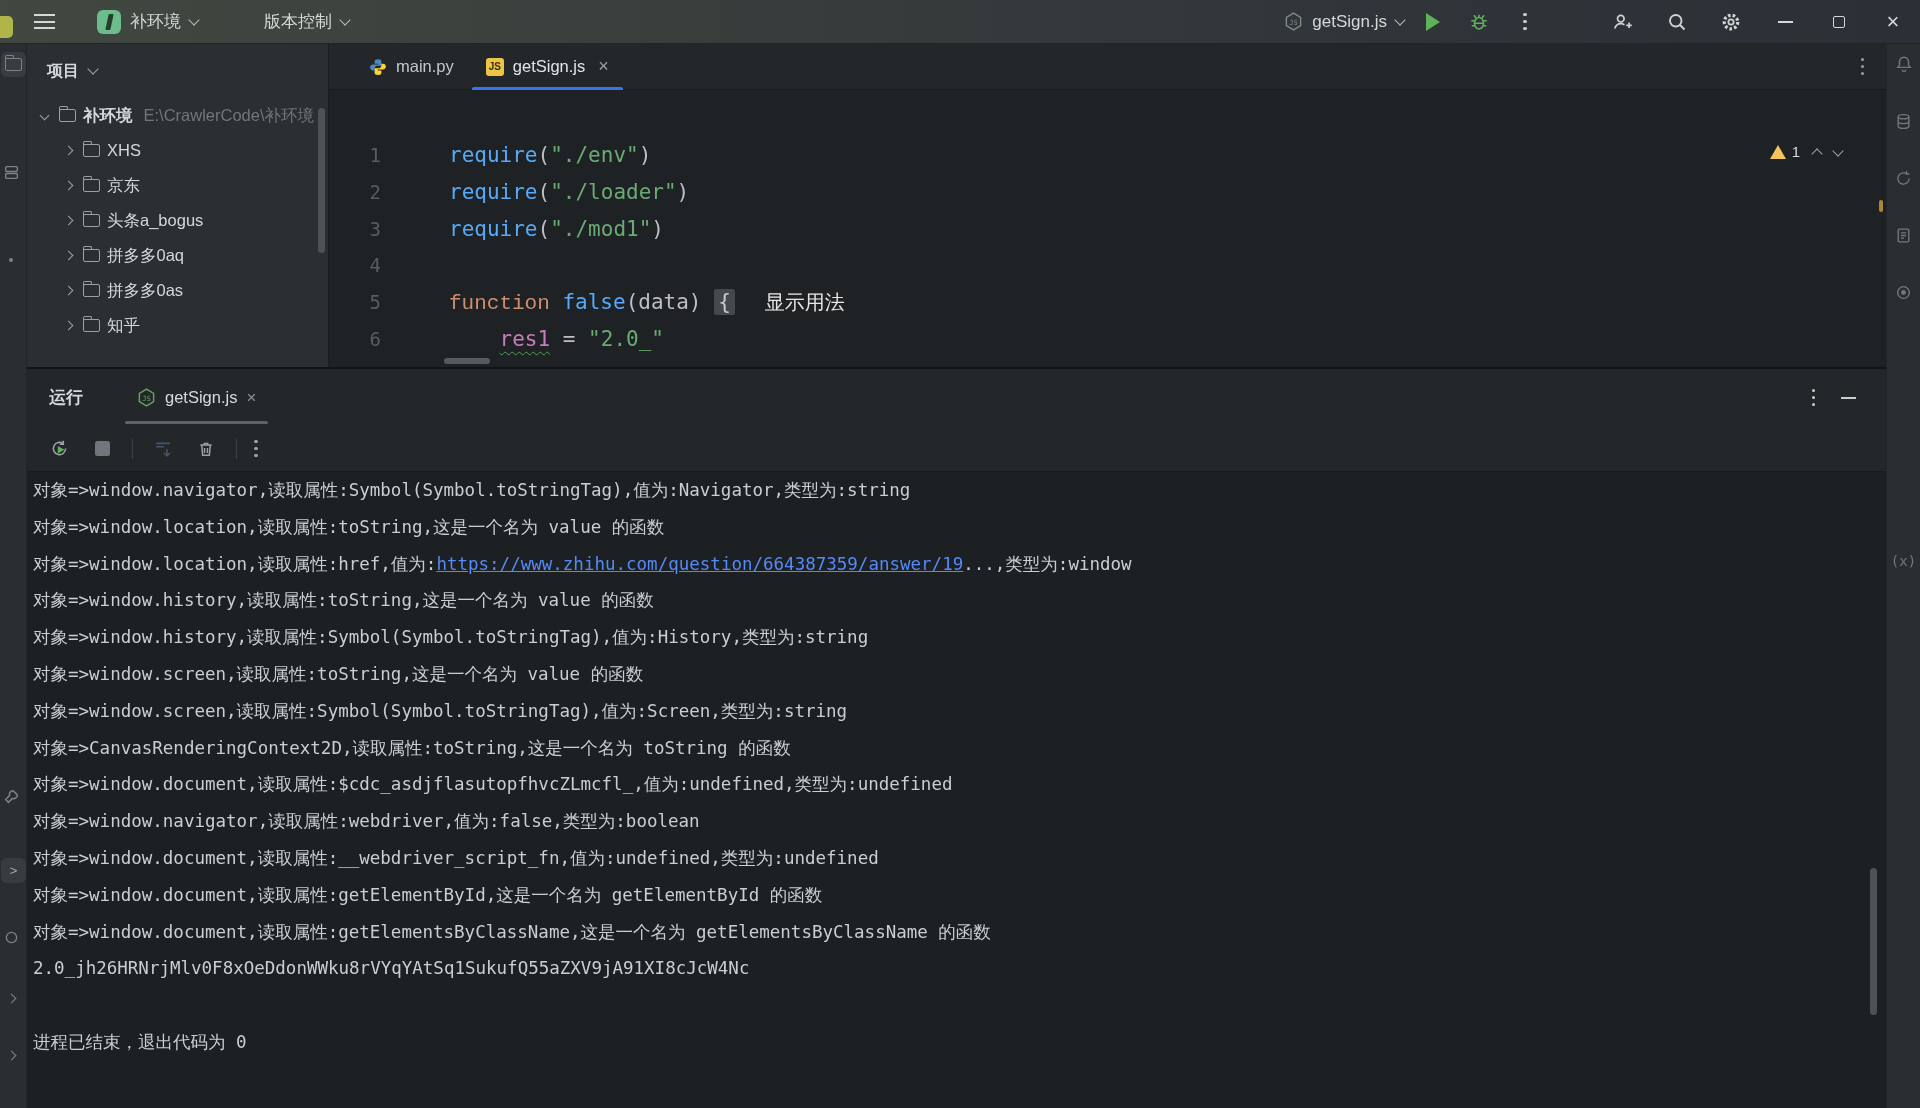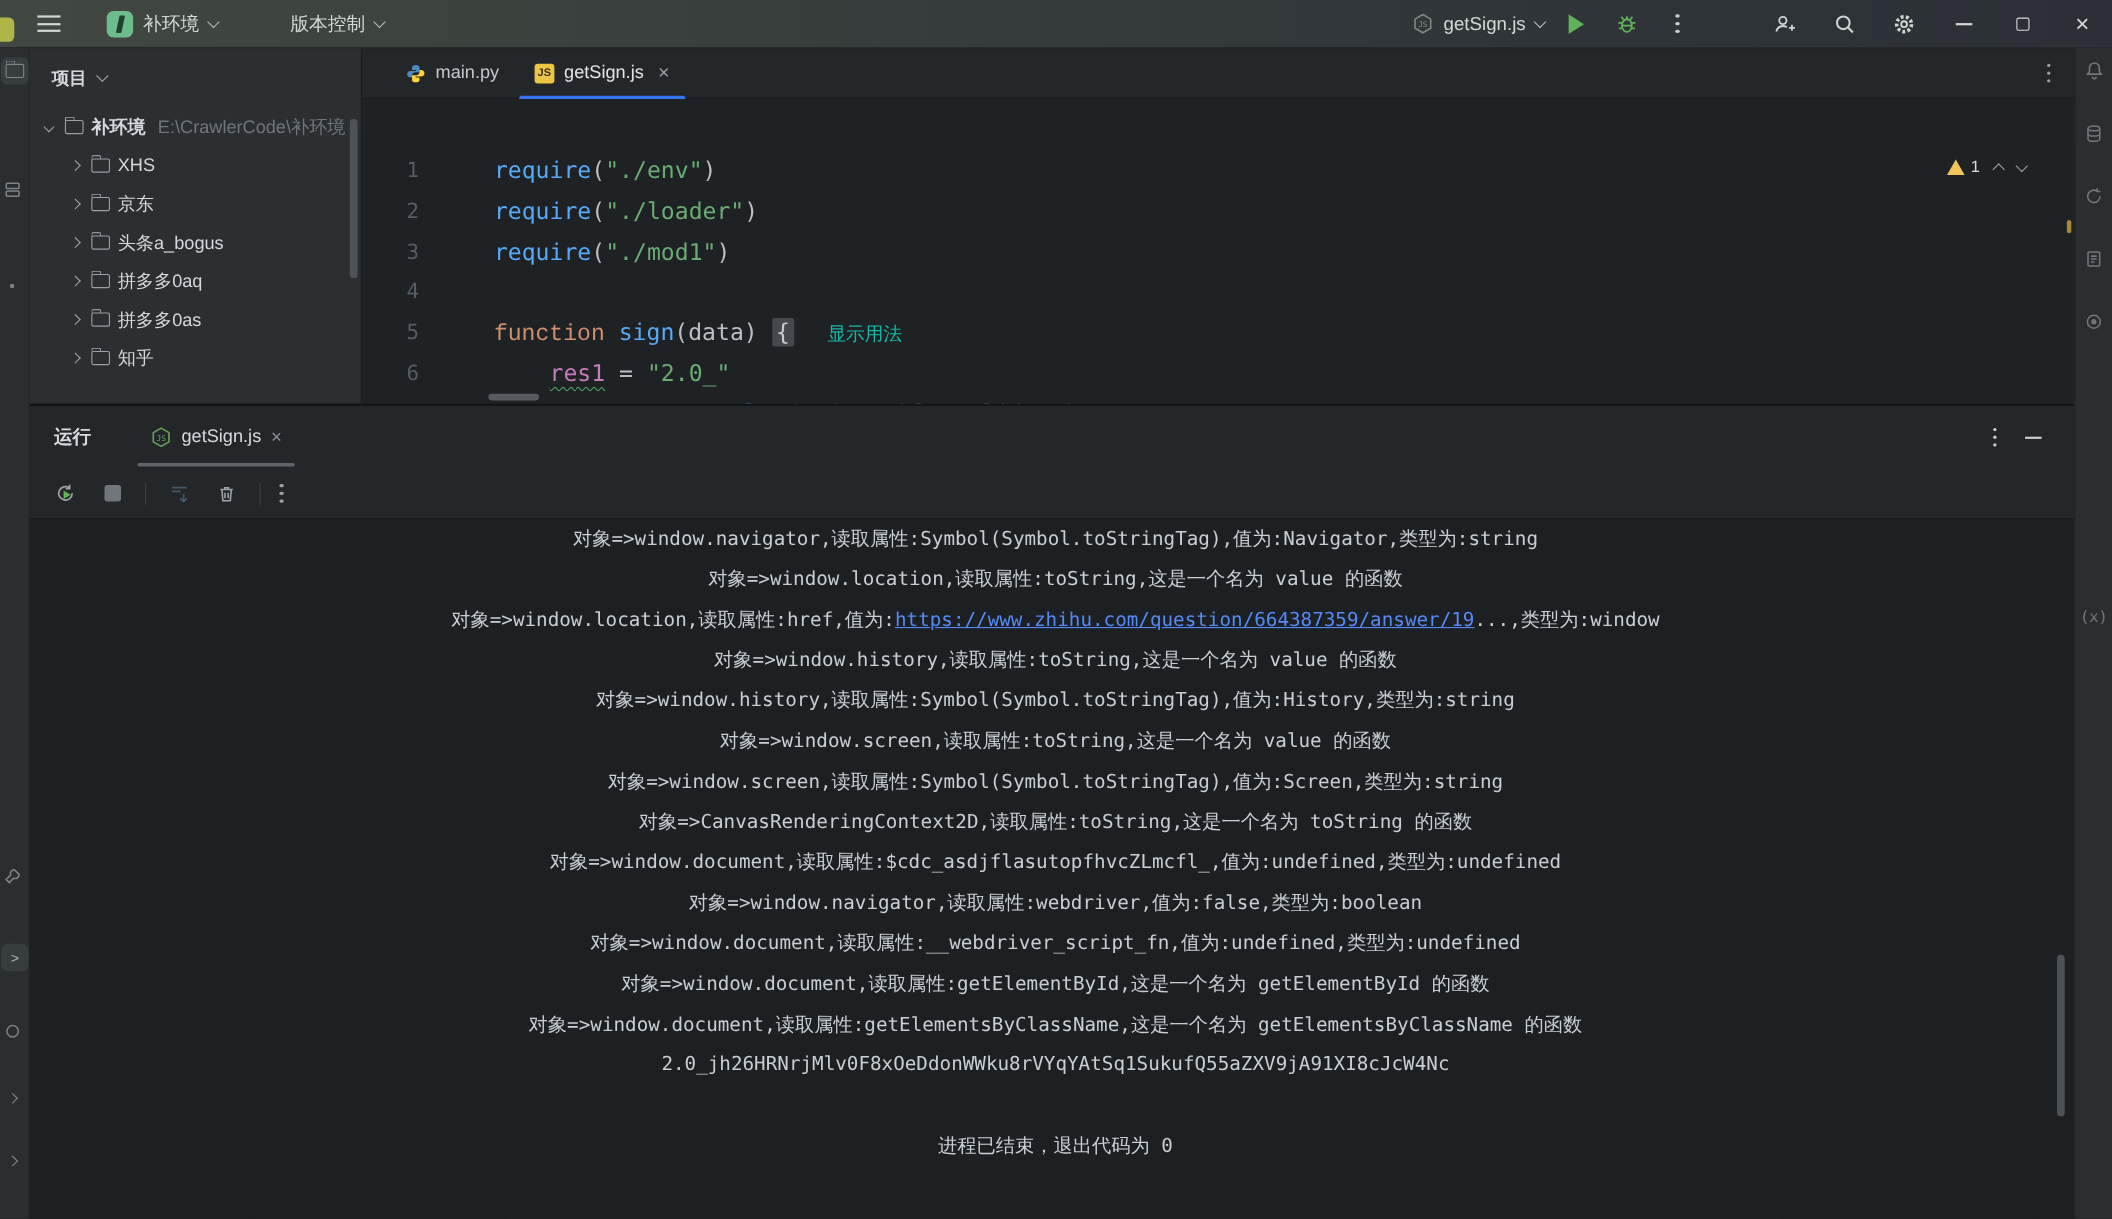--- a/index.html
+++ b/index.html
@@ -98,22 +98,22 @@
   .seg { }
   .c-pl { color:#bcbec4; }
   .c-kw { color:#cf8e6d;font-family:Liberation Mono, monospace; }
   .c-fn { color:#57aaf7; }
   .c-str { color:#6aab73; }
   .c-num { color:#f9a8d4; }
   .c-var { color:#c77dbb; }
   .c-brace { color:#c8cacf; background:#45494e; padding:1px 4px; border-radius:2px; }
   .c-sq { text-decoration:underline; text-decoration-style:wavy; text-decoration-color:#4f9e59;
           text-underline-offset:5px; text-decoration-thickness:1px; }
-  .c-hint { font-family:"Liberation Sans","DejaVu Sans",sans-serif; color:#14b8a6; margin-left:30px;
-            font-size:17px; }
+  .c-hint { font-family:"Liberation Sans","DejaVu Sans",sans-serif; color:#e5e5e5; margin-left:30px;
+            font-size:20px; }
   .inspect-widget { position:absolute; top:13px; right:44px; display:flex; align-items:center; gap:13px;
                     font-size:15px; color:#d8dadd; font-family:"Liberation Sans",sans-serif; }
   .warn-tri { width:0; height:0; border-left:8px solid transparent; border-right:8px solid transparent;
               border-bottom:14px solid #f2c55c; margin-right:-7px; }
   .chev-s { width:8px; height:8px; border-right:1.7px solid #9da2a8; border-bottom:1.7px solid #9da2a8; }
   .chev-up { transform:rotate(-135deg); margin-top:4px; }
   .chev-dn { transform:rotate(45deg); margin-top:-2px; }
   .ed-hscroll { position:absolute; bottom:3px; left:115px; width:46px; height:6px; background:#5d6267;
                 border-radius:3px; opacity:.9; }
   .ed-vtrack { position:absolute; right:0; top:0; bottom:0; width:10px; }
@@ -131,21 +131,21 @@
   .rp-right { margin-left:auto; display:flex; align-items:center; gap:26px; padding-right:30px; }
   .rp-min { width:15px; height:2px; background:#c9cecb; }
   .hexico { width:19px; height:19px; }
   .rp-toolbar { height:46px; flex:0 0 46px; display:flex; align-items:center; gap:17px; padding-left:19px;
                 border-bottom:1px solid #191b1d; }
   .tb-sep { width:1px; height:20px; background:#3d4145; }
   .stop-sq { width:15px; height:15px; background:#70767c; border-radius:2.5px; }
   .faded { opacity:.38; }
   .console { flex:1; background:#1d2023; overflow:hidden; padding-left:6px; position:relative;
              font-family:"DejaVu Sans Mono","Liberation Mono",monospace; font-size:17.5px; color:#c9ced3; }
-  .console-line { height:36.8px; line-height:36.8px; white-space:pre;text-align:center; }
+  .console-line { height:36.8px; line-height:36.8px; white-space:pre; }
   .c-link { color:#548af7; text-decoration:underline; }
   .rp-vscroll { position:absolute; right:9px; top:499px; width:7px; height:147px; background:#4d5257;
                 border-radius:4px; }
 </style>
 </head>
 <body>
 
 <div class="window">
 
   <header class="titlebar">
@@ -330,21 +330,21 @@
                 <i></i>
               </span>
           </div>
 
           <div class="editor-body">
             <div class="code-lines">
                 <div class="code-line"><span class="ln-num">1</span><span class="ln-code"><span class="seg c-fn">require</span><span class="seg c-pl">(</span><span class="seg c-str">"./env"</span><span class="seg c-pl">)</span></span></div>
                 <div class="code-line"><span class="ln-num">2</span><span class="ln-code"><span class="seg c-fn">require</span><span class="seg c-pl">(</span><span class="seg c-str">"./loader"</span><span class="seg c-pl">)</span></span></div>
                 <div class="code-line"><span class="ln-num">3</span><span class="ln-code"><span class="seg c-fn">require</span><span class="seg c-pl">(</span><span class="seg c-str">"./mod1"</span><span class="seg c-pl">)</span></span></div>
                 <div class="code-line"><span class="ln-num">4</span><span class="ln-code"></span></div>
-                <div class="code-line"><span class="ln-num">5</span><span class="ln-code"><span class="seg c-kw">function </span><span class="seg c-fn">sign</span><span class="seg c-pl">(data) </span><span class="seg c-brace">{</span><span class="seg c-hint">显示用法</span></span></div>
+                <div class="code-line"><span class="ln-num">5</span><span class="ln-code"><span class="seg c-kw">function </span><span class="seg c-fn">false</span><span class="seg c-pl">(data) </span><span class="seg c-brace">{</span><span class="seg c-hint">显示用法</span></span></div>
                 <div class="code-line"><span class="ln-num">6</span><span class="ln-code"><span class="seg c-pl">    </span><span class="seg c-var c-sq">res1</span><span class="seg c-pl"> = </span><span class="seg c-str">"2.0_"</span></span></div>
                 <div class="code-line"><span class="ln-num">7</span><span class="ln-code"><span class="seg c-pl">    </span><span class="seg c-kw">return </span><span class="seg c-var">res1</span><span class="seg c-pl"> + </span><span class="seg c-fn">loader</span><span class="seg c-pl">(</span><span class="seg c-num">1514</span><span class="seg c-pl">)[</span><span class="seg c-str">'ZP'</span><span class="seg c-pl">](data)</span></span></div>
               </div>
             <div class="inspect-widget">
               <span class="warn-tri"></span>
               <span>1</span>
               <span class="chev-s chev-up"></span>
               <span class="chev-s chev-dn"></span>
             </div>
             <div class="ed-vtrack">

